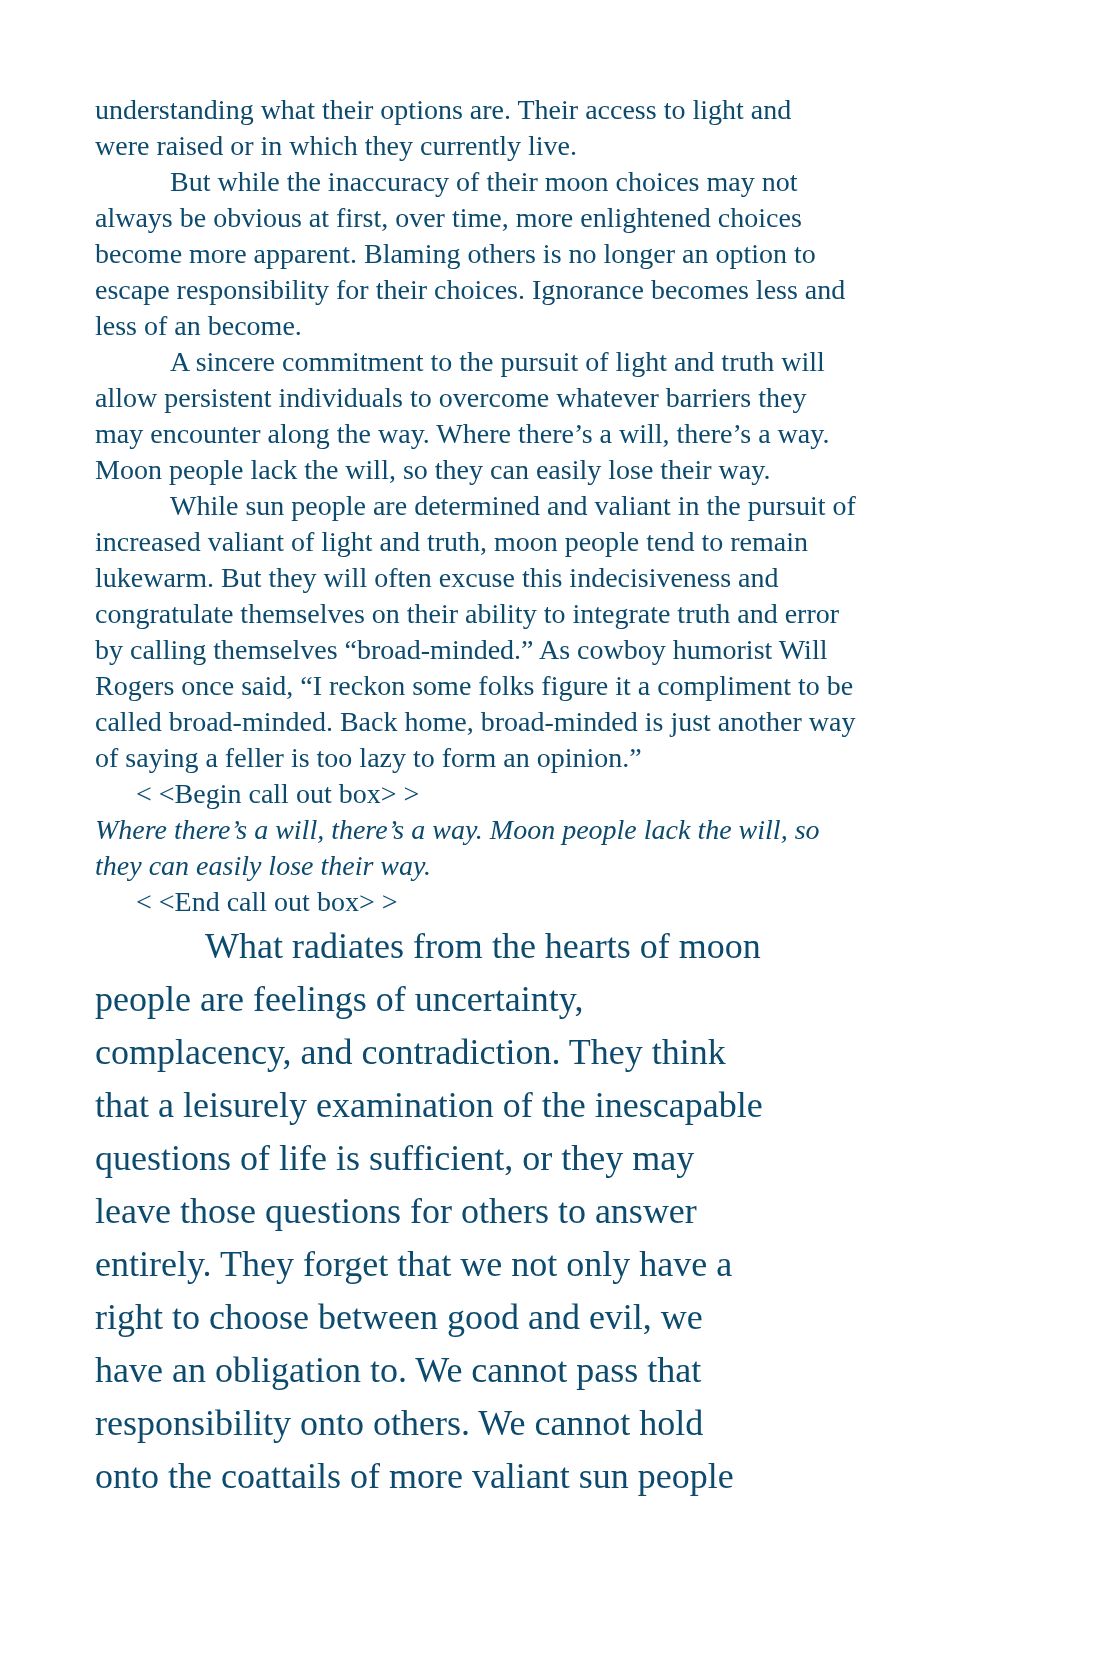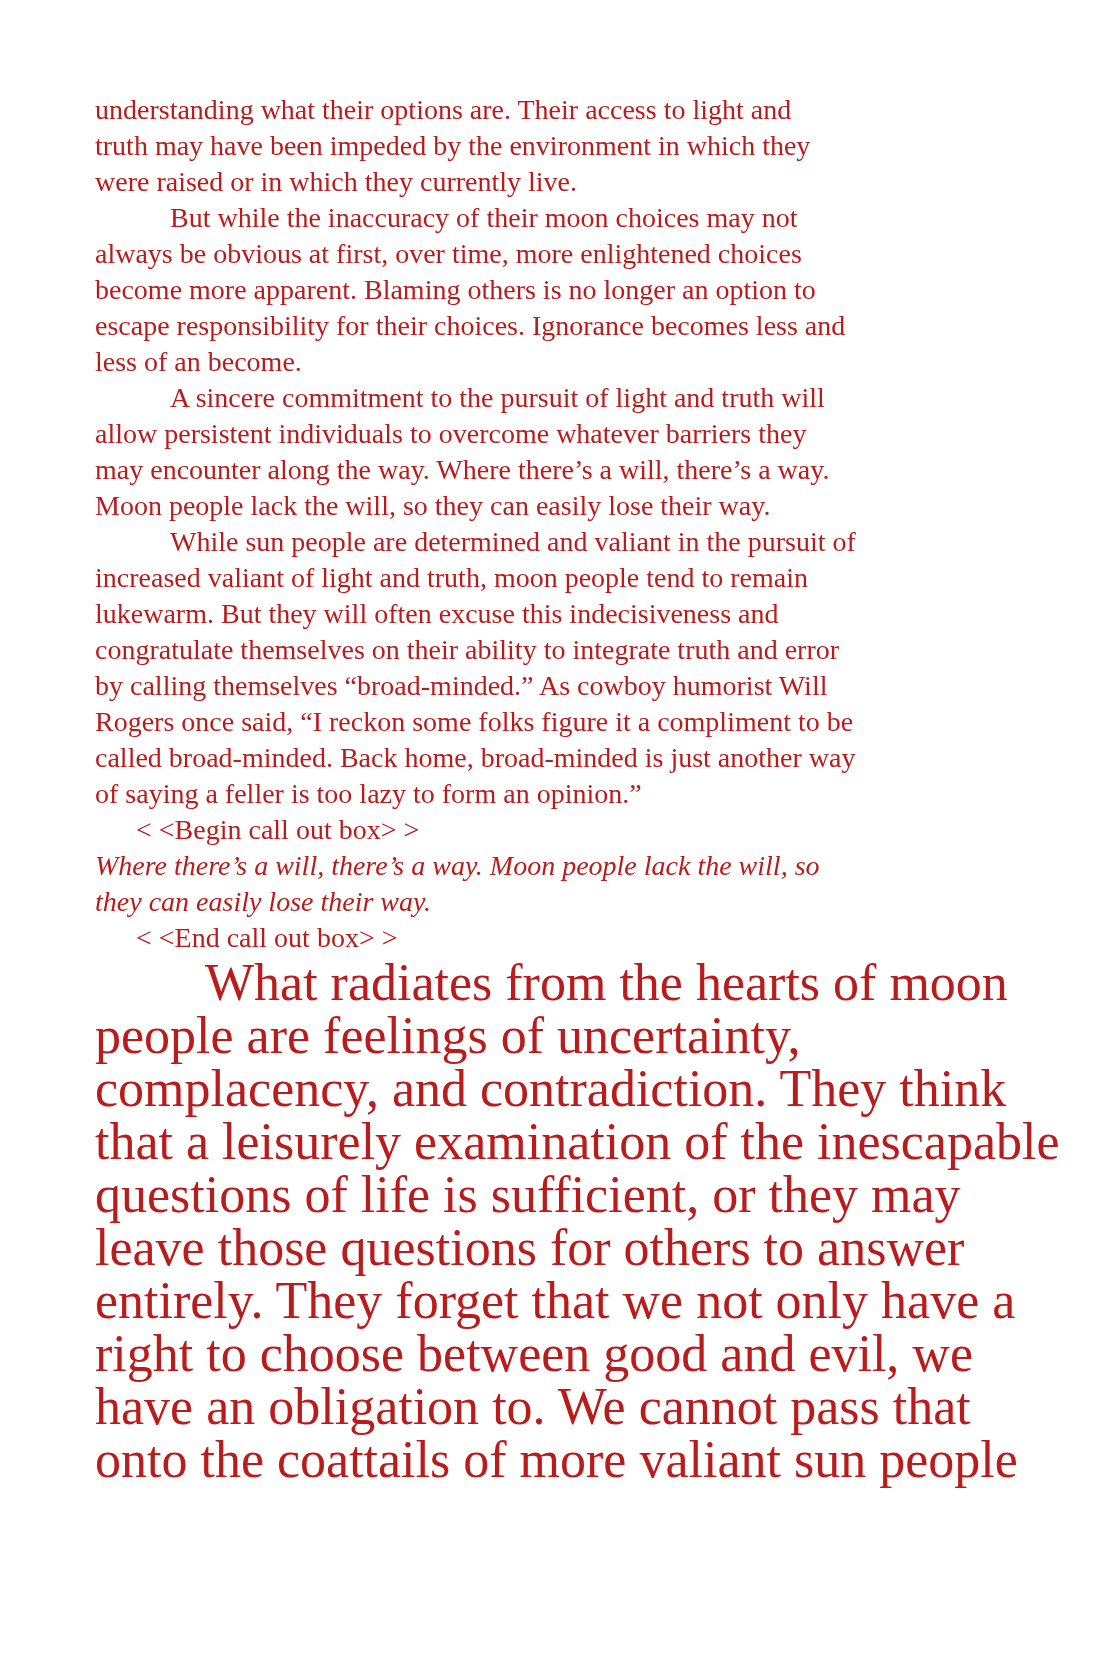--- a/index.html
+++ b/index.html
@@ -5,41 +5,41 @@
   html, body {
     margin: 0;
     padding: 0;
     background: #ffffff;
   }
   .page {
     position: relative;
     width: 1112px;
     height: 1667px;
     background: #ffffff;
-    color: #b91c1c;
+    color: #0c4a6e;
     font-family: "Liberation Serif", "DejaVu Serif", serif;
     overflow: hidden;
   }
   .text-column {
     position: absolute;
     left: 95px;
     top: 92px;
     width: 940px;
     font-size: 28px;
     line-height: 36px;
   }
   .line {
     white-space: nowrap;
   }
   .block.paragraph.body .line.first {
     padding-left: 75px;
     font-family: Liberation Serif, serif;
   }
   .block.paragraph.large {
-    font-size: 52px;
+    font-size: 36px;
     line-height: 53px;
   }
   .block.paragraph.large .line.first {
     padding-left: 110px;
   }
   .block.marker {
     margin-left: 41px;
   }
   .block.quote {
     font-style: italic;
@@ -47,21 +47,20 @@
   .italic {
   }
 </style>
 </head>
 <body>
 
 <div class="page">
   <div class="text-column" id="content-root">
       <div class="block paragraph body">
         <div class="line"><span>understanding what their options are. Their access to light and</span></div>
-        <div class="line"><span>truth may have been impeded by the environment in which they</span></div>
         <div class="line"><span>were raised or in which they currently live.</span></div>
       </div>
       <div class="block paragraph body">
         <div class="line first"><span>But while the inaccuracy of their moon choices may not</span></div>
         <div class="line"><span>always be obvious at first, over time, more enlightened choices</span></div>
         <div class="line"><span>become more apparent. Blaming others is no longer an option to</span></div>
         <div class="line"><span>escape responsibility for their choices. Ignorance becomes less and</span></div>
         <div class="line"><span>less of an become.</span></div>
       </div>
       <div class="block paragraph body">
@@ -89,16 +88,17 @@
       <div class="block paragraph large">
         <div class="line first"><span>What radiates from the hearts of moon</span></div>
         <div class="line"><span>people are feelings of uncertainty,</span></div>
         <div class="line"><span>complacency, and contradiction. They think</span></div>
         <div class="line"><span>that a leisurely examination of the inescapable</span></div>
         <div class="line"><span>questions of life is sufficient, or they may</span></div>
         <div class="line"><span>leave those questions for others to answer</span></div>
         <div class="line"><span>entirely. They forget that we not only have a</span></div>
         <div class="line"><span class="italic">right</span><span> to choose between good and evil, we</span></div>
         <div class="line"><span>have an </span><span class="italic">obligation</span><span> to. We cannot pass that</span></div>
+        <div class="line"><span>responsibility onto others. We cannot hold</span></div>
         <div class="line"><span>onto the coattails of more valiant sun people</span></div>
       </div>
     </div>
 </div>
 
 </body></html>

